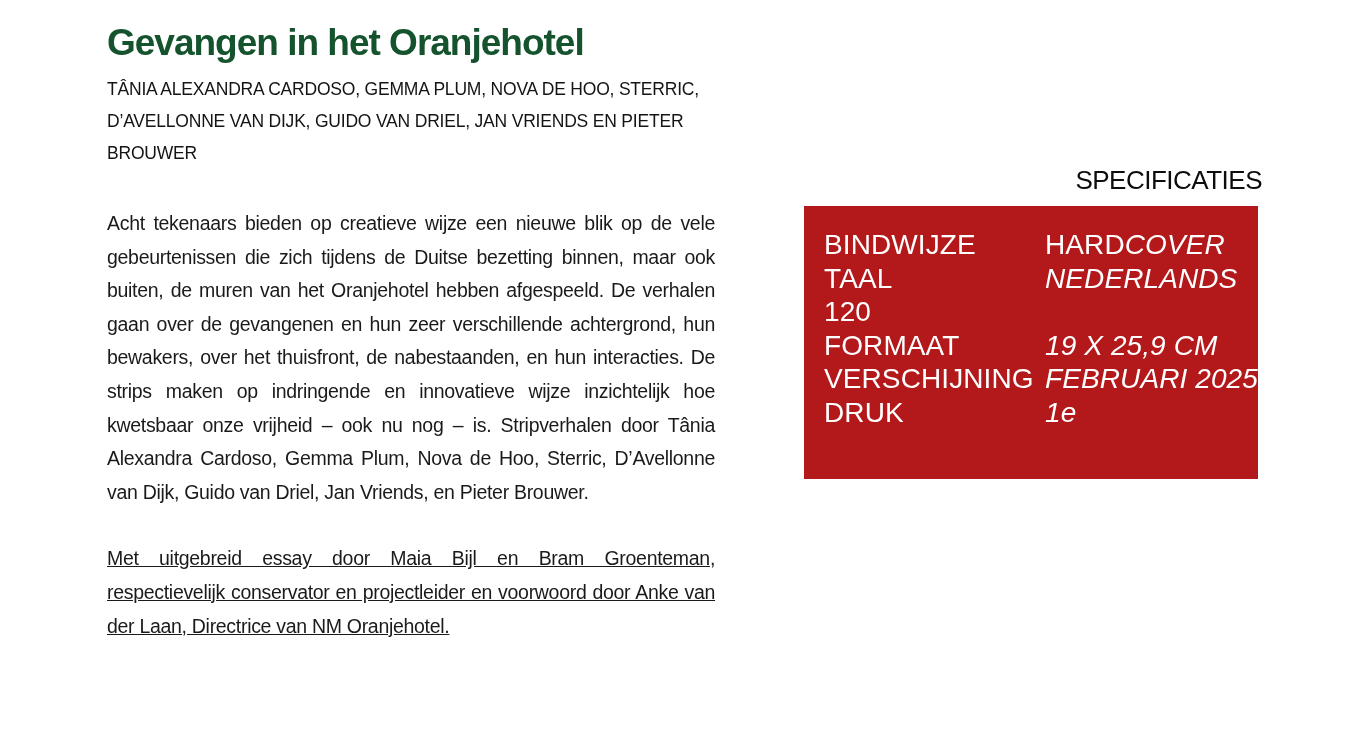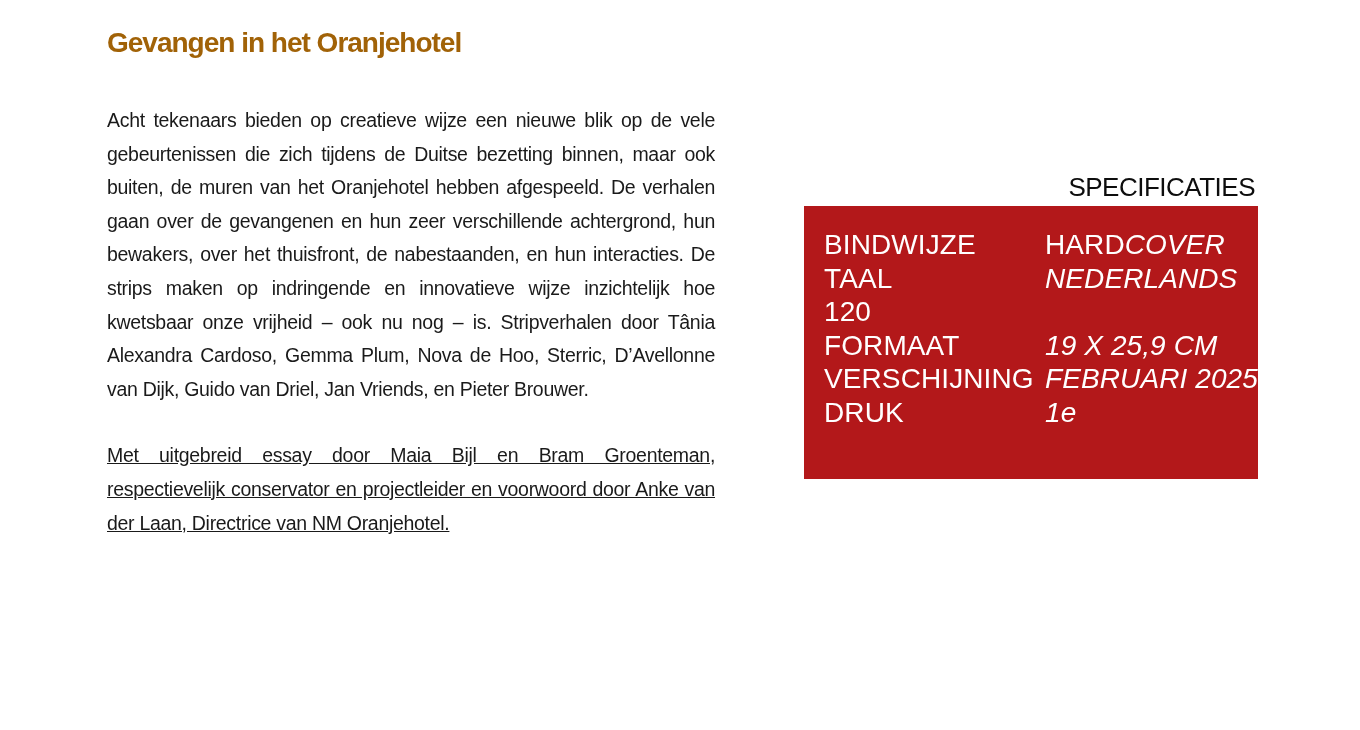--- a/index.html
+++ b/index.html
@@ -16,25 +16,25 @@
 
   
   .left-col {
     position: absolute;
     left: 107px;
     top: 20px;
     width: 608px;
   }
   .book-title {
     margin: 0;
-    font-size: 28px;
+    font-size: 37px;
     line-height: 46px;
     font-weight: 700;
     letter-spacing: -1px;
-    color: #a16207;
+    color: #14532d;
     font-stretch: condensed;
   }
   .authors {
     margin-top: 7px;
     font-size: 17.5px;
     line-height: 32px;
     letter-spacing: -0.2px;
     color: #141414;
     font-stretch: condensed;
   }
@@ -54,21 +54,21 @@
     margin-top: 33px;
     text-decoration: underline;
   }
   
 
   
   .spec-heading {
     position: absolute;
     top: 164px;
     right: 97px;
-    margin: 8px;
+    margin: 1px;
     font-size: 26px;
     line-height: 30px;
     font-weight: 400;
     letter-spacing: -0.5px;
     color: #0d0d0d;
     text-align: left;
     font-stretch: condensed;
   }
   .spec-box {
     position: absolute;
@@ -93,20 +93,21 @@
   }
   .spec-value { }
   .it { font-style: italic; }
 </style>
 </head>
 <body>
 
 <div class="left-col">
   <h1 class="book-title">Gevangen in het Oranjehotel</h1>
 
+  <div class="authors">TÂNIA ALEXANDRA CARDOSO, GEMMA PLUM, NOVA DE HOO, STERRIC, D’AVELLONNE VAN DIJK, GUIDO VAN DRIEL, JAN VRIENDS EN PIETER BROUWER</div>
 
   <div class="description">
     <p>Acht tekenaars bieden op creatieve wijze een nieuwe blik op de vele gebeurtenissen die zich tijdens de Duitse bezetting binnen, maar ook buiten, de muren van het Oranjehotel hebben afgespeeld. De verhalen gaan over de gevangenen en hun zeer verschillende achtergrond, hun bewakers, over het thuisfront, de nabestaanden, en hun interacties. De strips maken op indringende en innovatieve wijze inzichtelijk hoe kwetsbaar onze vrijheid – ook nu nog – is. Stripverhalen door Tânia Alexandra Cardoso, Gemma Plum, Nova de Hoo, Sterric, D’Avellonne van Dijk, Guido van Driel, Jan Vriends, en Pieter Brouwer.</p>
     <p>Met uitgebreid essay door Maia Bijl en Bram Groenteman, respectievelijk conservator en projectleider en voorwoord door Anke van der Laan, Directrice van NM Oranjehotel.</p>
   </div>
 </div>
 
 <h2 class="spec-heading">SPECIFICATIES</h2>
 
 <div class="spec-box" style="background:#b3181a;">

